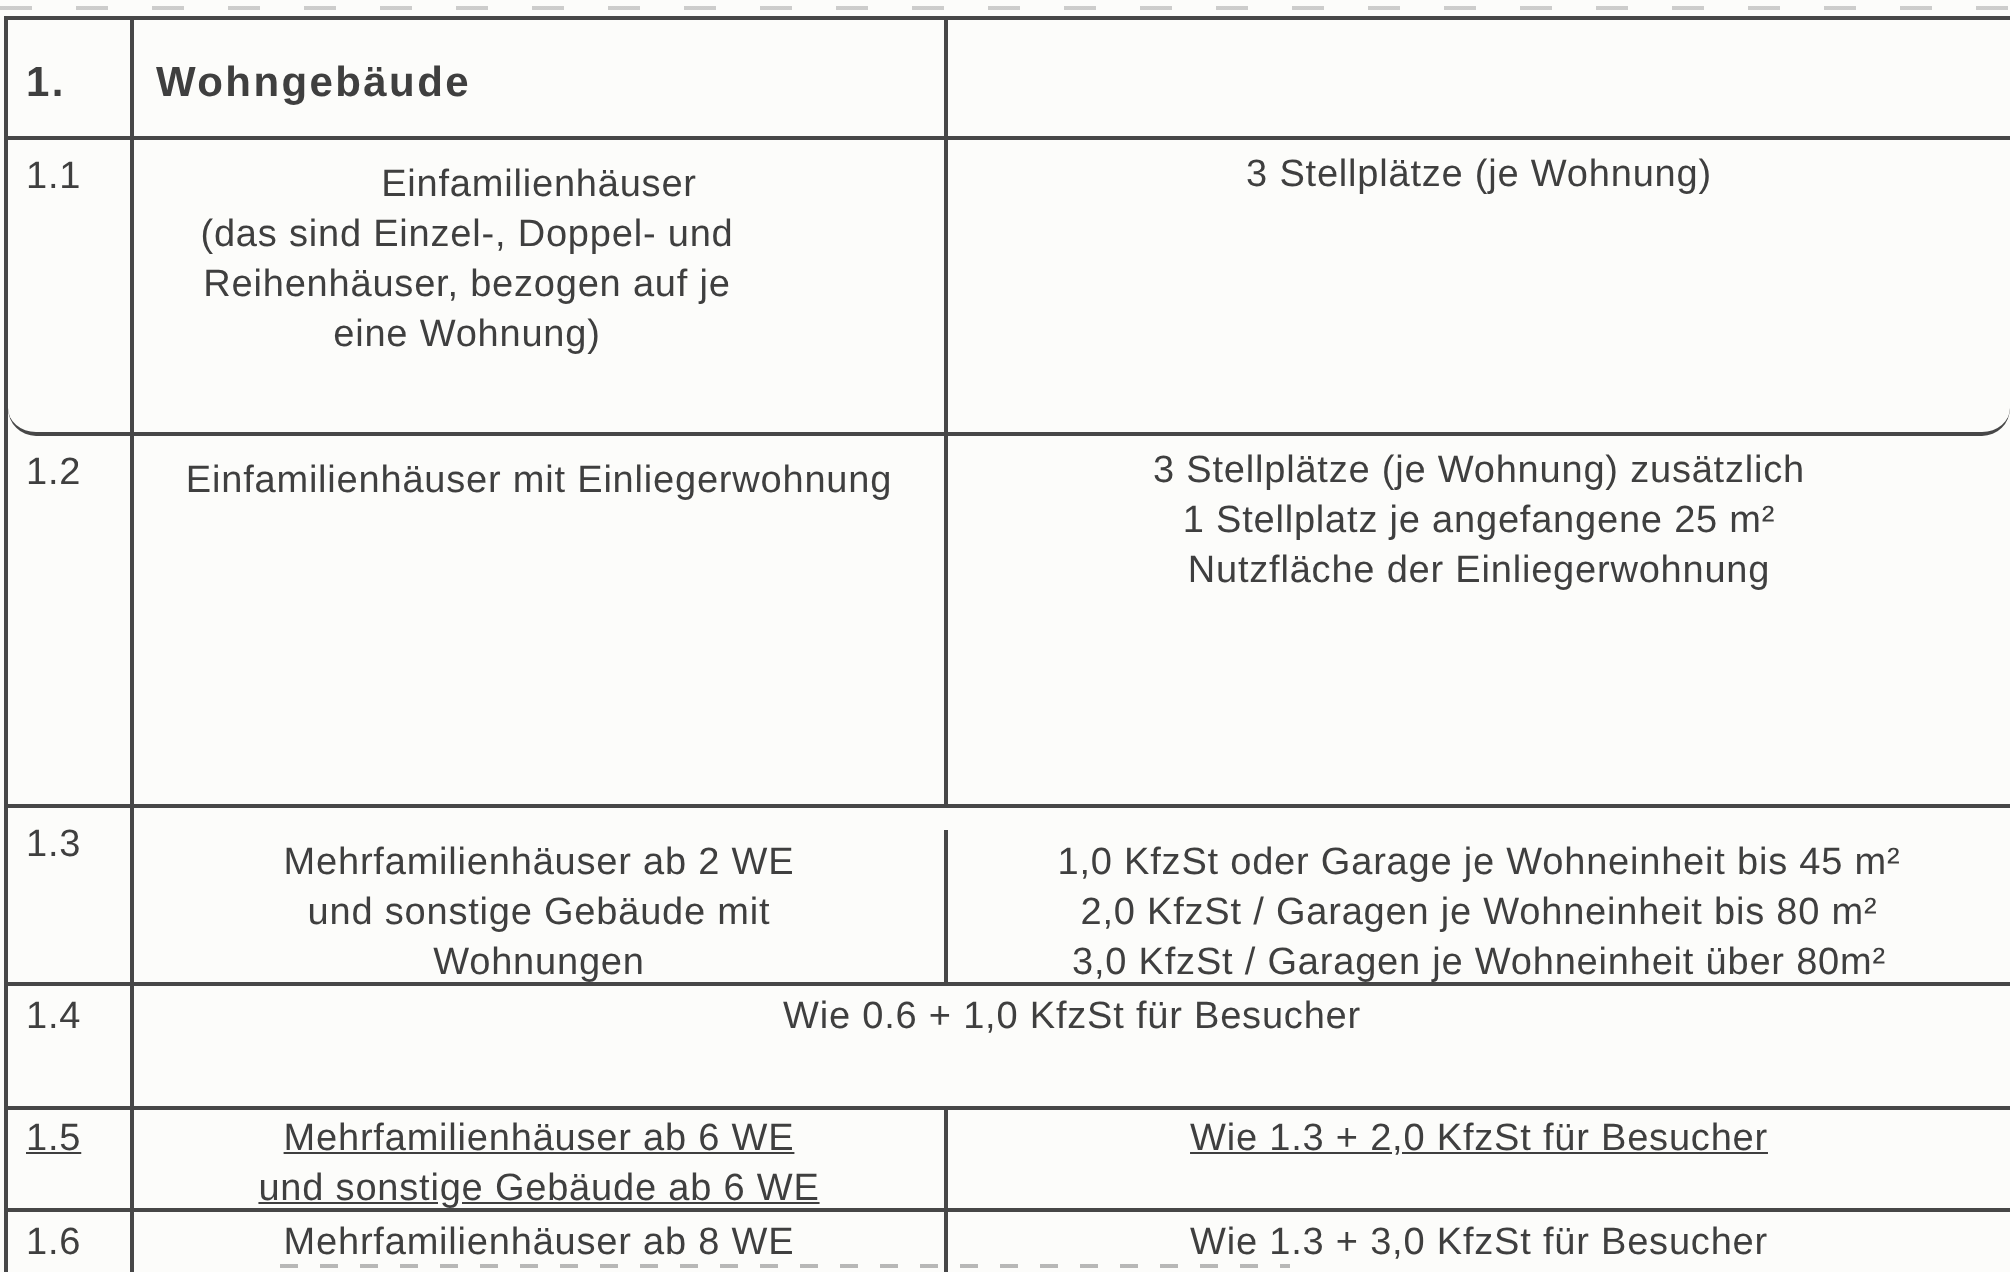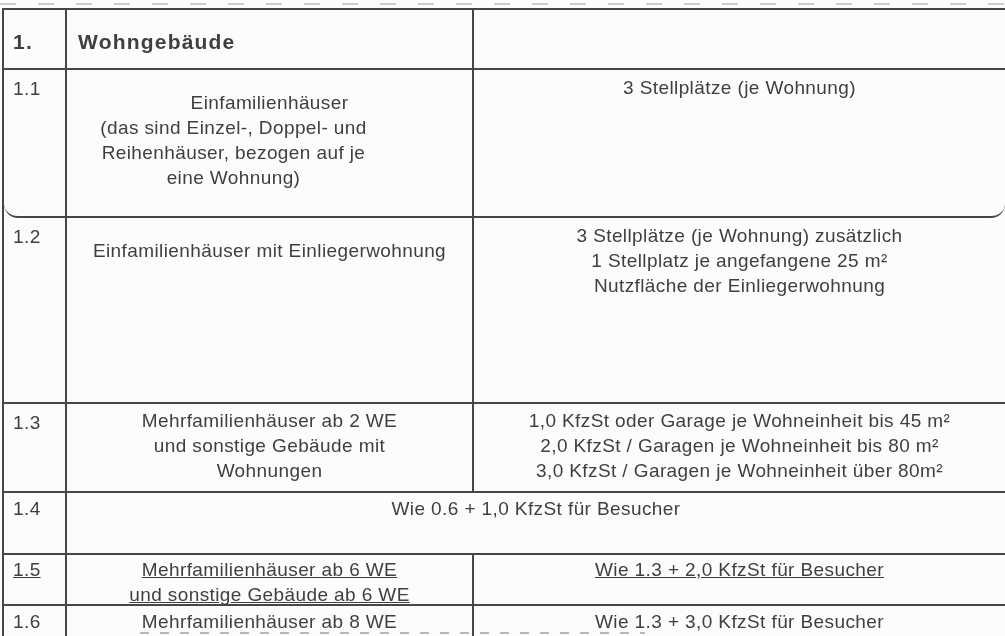--- a/index.html
+++ b/index.html
@@ -34,21 +34,21 @@
     width: 63px;
     box-sizing: border-box;
     border-right: 2px solid #474747;
     padding: 6px 0 0 9px;
   }
   .c2 {
     width: 407px;
     box-sizing: border-box;
     border-right: 2px solid #474747;
     text-align: center;
-    padding-top: 20px;
+    padding-top: 10px;
   }
   .c3 {
     flex: 1;
     text-align: center;
     padding-top: 5px;
   }
   
   .h-hd { height: 60px; }
   .h-r1 { height: 148px; border-radius: 14px; }
   .h-r2 { height: 186px; }
@@ -59,21 +59,21 @@
   .stub { height: 6px; }
 
   .h-hd .c1, .h-hd .c2 {
     font-weight: bold;
     font-size: 21px;
     letter-spacing: 1.2px;
     padding-top: 19px;
   }
   .h-hd .c2 { text-align: left; padding-left: 11px; }
 
-  .h-r3 .c2, .h-r3 .c3 { padding-top: 4px; }
+  .h-r3 .c2, .h-r3 .c3 { padding-top: 4px; margin-top: 11px; }
   .h-r4 .c1, .h-r4 .c2, .h-r4 .c3 { padding-top: 3px; }
   .h-r5 .c1, .h-r5 .c2, .h-r5 .c3 { padding-top: 2px; text-decoration: underline; }
   .h-r6 .c1, .h-r6 .c2, .h-r6 .c3 { padding-top: 3px; }
 
   .shift-left { position: relative; left: -36px; }
 
   
   .artifact-top {
     position: absolute; left: 0; top: 3px; width: 1005px; height: 2px;
     background: repeating-linear-gradient(90deg, #9d9d9d 0 16px, transparent 16px 38px);

